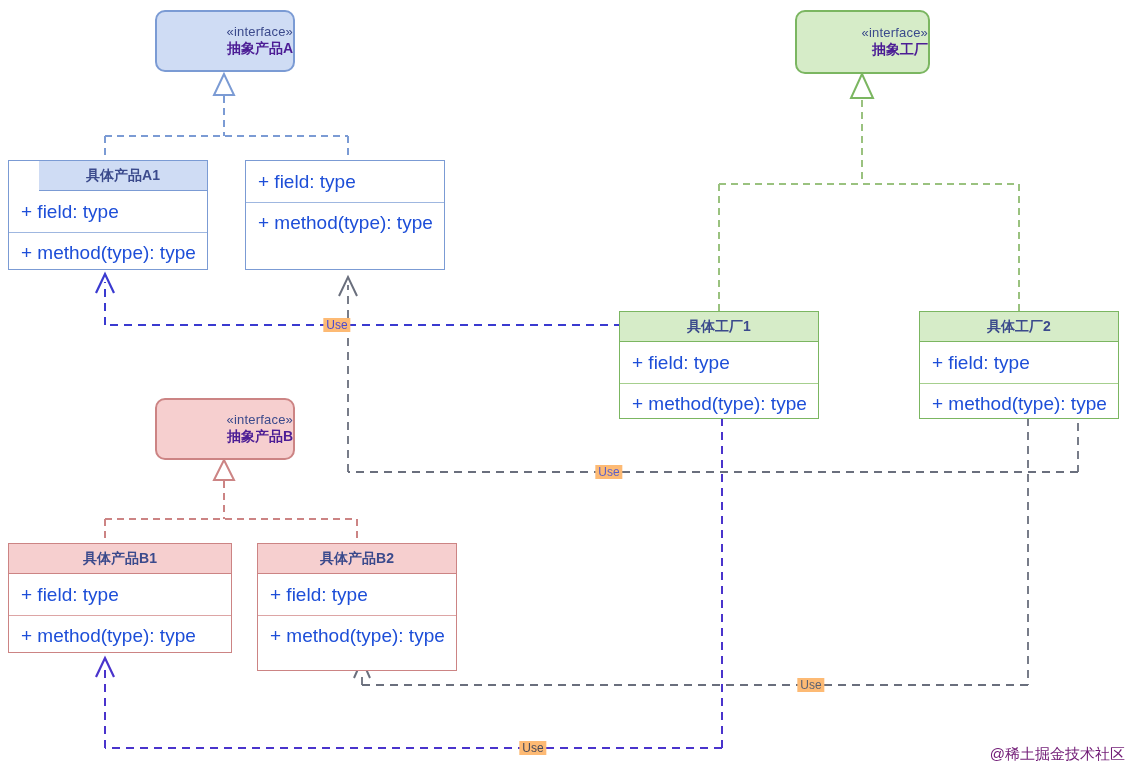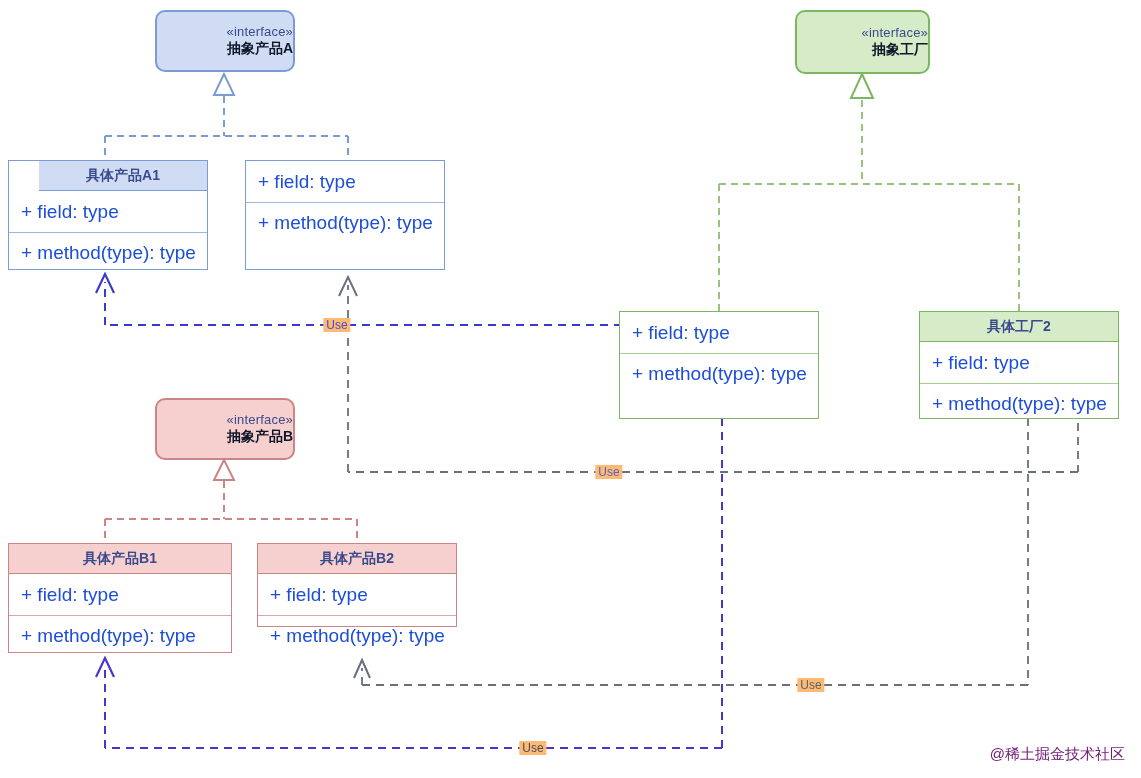--- a/index.html
+++ b/index.html
@@ -39,21 +39,21 @@
     z-index: 5;
   }
   .iface .stereo {
     font-size: 13px;
     color: #3b4a8c;
     letter-spacing: .2px;
   }
   .iface .nm {
     font-size: 14px;
     font-weight: bold;
-    color: #0f172a;
+    color: #4c1d95;
   }
   .iface.blue  { background: #cfdcf4; border-color: #7b9bd4; }
   .iface.green { background: #d6ecc8; border-color: #7bb661; }
   .iface.red   { background: #f6cfcf; border-color: #cc8484; }
 
   
   .cls {
     position: absolute;
     box-sizing: border-box;
     border: 1px solid;
@@ -204,27 +204,28 @@
     <div class="row">+ field: type</div>
     <div class="row sep">+ method(type): type</div>
   </div>
 
   <div class="cls red" style="left:8px; top:543px; width:224px; height:110px;">
     <div class="hdr">具体产品B1</div>
     <div class="row">+ field: type</div>
     <div class="row sep">+ method(type): type</div>
   </div>
 
-  <div class="cls red" style="left:257px; top:543px; width:200px; height:84px;">
+  <div class="cls red" style="left:257px; top:543px; width:200px; height:128px;">
     <div class="hdr">具体产品B2</div>
     <div class="row">+ field: type</div>
     <div class="row sep">+ method(type): type</div>
   </div>
 
   <div class="cls green" style="left:619px; top:311px; width:200px; height:108px;">
+    <div class="hdr">具体工厂1</div>
     <div class="row">+ field: type</div>
     <div class="row sep">+ method(type): type</div>
   </div>
 
   <div class="cls green" style="left:919px; top:311px; width:200px; height:108px;">
     <div class="hdr">具体工厂2</div>
     <div class="row">+ field: type</div>
     <div class="row sep">+ method(type): type</div>
   </div>
 

